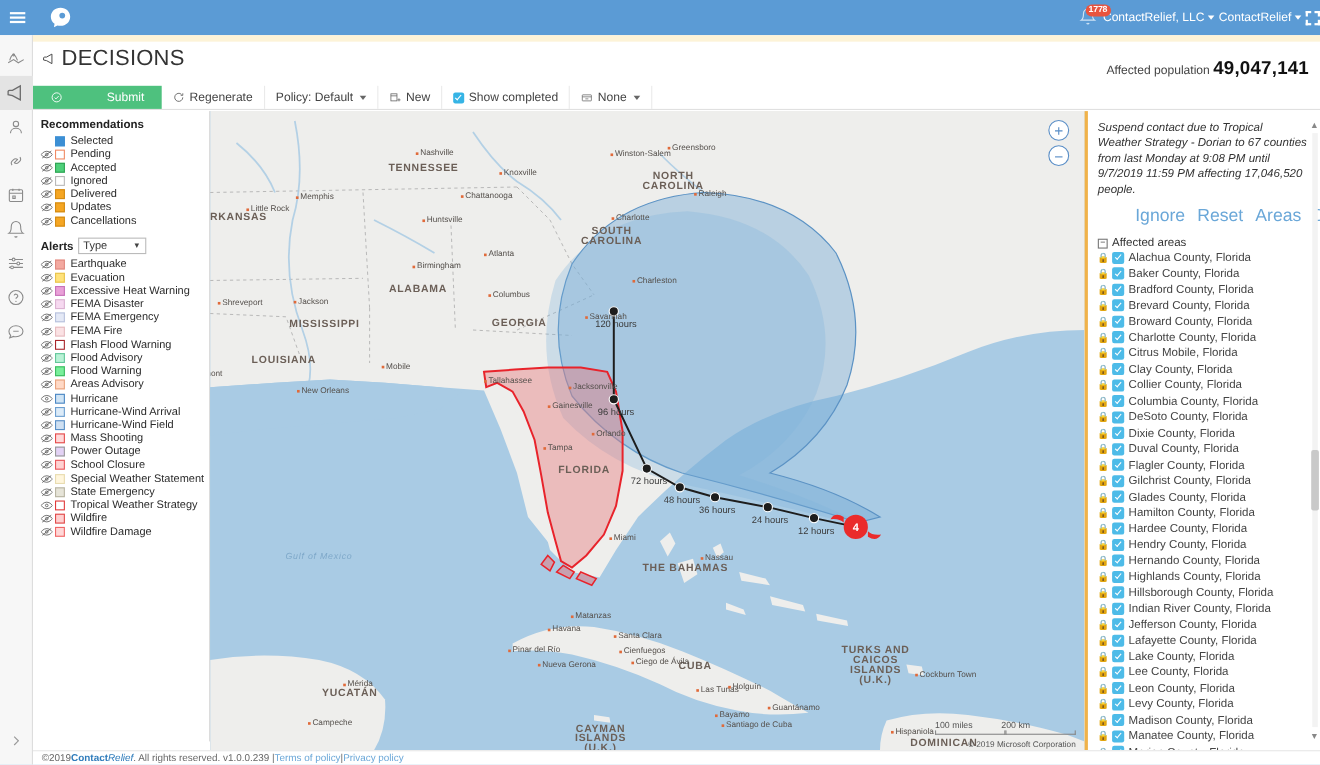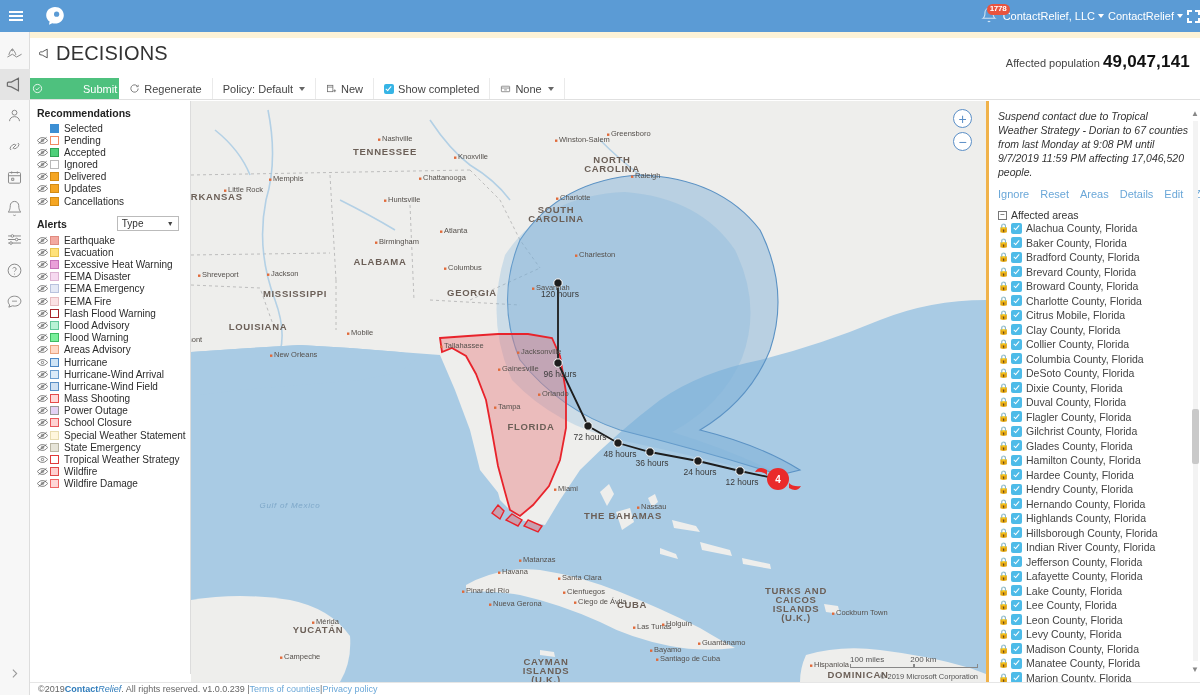--- a/index.html
+++ b/index.html
@@ -55,58 +55,58 @@
   .affected { position:absolute; right:10px; top:14px; font-size:11px; color:#444; white-space:nowrap;}
   .affected b { font-size:17px; color:#111; font-weight:bold; letter-spacing:.2px;}
 
   
   .toolbar {
     position:absolute; left:30px; top:78px; width:1170px; height:22px;
     background:#fff; border-bottom:1px solid #e0e0e0;
     display:flex; align-items:stretch; font-size:11px;
   }
   .tb-btn { display:flex; align-items:center; gap:4px; padding:0 10px; cursor:pointer; color:#444; border-right:1px solid #eaeaea; white-space:nowrap;}
-  .tb-btn.submit { background:#4ec17e; color:#fff; padding:0 2px; border-right:none;gap:40px;}
+  .tb-btn.submit { background:#4ec17e; color:#fff; padding:0 16px; border-right:none;gap:40px;}
   .tb-caret { width:0;height:0;border-left:3px solid transparent;border-right:3px solid transparent;border-top:4px solid #666; margin-left:2px;}
   .chk-blue { width:10px;height:10px;background:#36b4e5;border-radius:2px;position:relative;}
   .chk-blue:after{content:"";position:absolute;left:3px;top:1px;width:2px;height:5px;border:solid #fff;border-width:0 1.5px 1.5px 0;transform:rotate(40deg);}
 
   
   .legend {
     position:absolute; left:31px; top:101px; width:160px; height:573px;
     background:#fff; border-right:1px solid #dcdcdc; padding:6px 0 0 6px;
     overflow:hidden;
   }
   .lg-title { font-size:10.5px; font-weight:bold; color:#222; margin-bottom:3px; }
   .lg-row { display:flex; align-items:center; height:12px; margin-bottom:0.2px; font-size:10px; color:#333; white-space:nowrap;}
   .eye { width:13px; flex:0 0 13px; color:#555; display:flex; align-items:center; }
   .sw { width:9px;height:9px; flex:0 0 9px; margin-right:5px; border:1px solid #999; }
   .lg-lbl { font-size:10px; color:#2b2b2b; }
   .alerts-hdr { display:flex; align-items:center; gap:4px; margin:9px 0 3px 0; }
   .alerts-hdr .t { font-size:10.5px; font-weight:bold; color:#222;}
-  .typebox { border:1px solid #bbb; background:#fff; font-size:10px; padding:1px 4px; width:62px; display:flex; align-items:center; justify-content:space-between; color:#333;margin-left:46px;}
+  .typebox { border:1px solid #bbb; background:#fff; font-size:10px; padding:1px 4px; width:62px; display:flex; align-items:center; justify-content:space-between; color:#333;}
 
   
   .map { position:absolute; left:191px; top:101px; width:795px; height:581px; overflow:hidden; background:#a9cbe4; }
   .mapsvg { position:absolute; left:0; top:0; }
   .zoomctl { position:absolute; right:14px; top:8px; display:flex; flex-direction:column; gap:4px; z-index:5;}
   .zbtn { width:19px;height:19px;border-radius:50%;border:1.5px solid #5b8fc7;background:#fff;color:#5b8fc7;
           display:flex;align-items:center;justify-content:center;font-size:14px;line-height:1;cursor:pointer;}
   .scalebar { position:absolute; right:8px; bottom:14px; font-size:8px; color:#555; z-index:5; }
   .scalebar .bars { display:flex; }
   .scalebar .seg { height:4px; border:1px solid #888; border-top:none; width:64px;}
   .scalelbl { display:flex; gap:26px; }
   .attrib { position:absolute; right:8px; bottom:1px; font-size:7.5px; color:#555; z-index:5;}
 
   
   .rpanel { position:absolute; left:986px; top:101px; width:214px; height:581px; background:#fff;
             border-left:3px solid #f0b24a; overflow:hidden; }
   .rp-inner { padding:8px 10px 0 9px; }
   .rp-desc { font-size:10.5px; color:#333; line-height:14px;font-style:italic; }
-  .rp-links { display:flex; gap:11px; margin-top:9px; font-size:11px; }
+  .rp-links { display:flex; gap:11px; margin-top:9px; font-size:16px;margin-left:34px; }
   .rp-links a { color:#6aa7d8; text-decoration:none; cursor:pointer;}
   .rp-areas { margin-top:9px; display:flex; align-items:center; gap:4px; font-size:10.5px; color:#333;}
   .minus-box { width:9px;height:9px;border:1px solid #777; display:flex;align-items:center;justify-content:center;font-size:8px;line-height:1;}
   .cty { display:flex; align-items:center; gap:4px; height:14.5px; font-size:10.5px; color:#444; }
   .lock { width:9px; color:#c8c8c8; font-size:9px;}
   .cbox { width:11px;height:11px;background:#4dbbe8;border-radius:2px;position:relative;flex:0 0 11px;}
   .cbox:after{content:"";position:absolute;left:3.5px;top:1.5px;width:2px;height:5px;border:solid #fff;border-width:0 1.5px 1.5px 0;transform:rotate(40deg);}
   .rp-scroll { position:absolute; right:1px; top:8px; width:8px; height:565px; }
   .rp-scroll .track { position:absolute; left:2px; top:12px; width:5px; height:540px; background:#f3f3f3;}
   .rp-scroll .thumb { position:absolute; left:1px; top:300px; width:7px; height:55px; background:#c9c9c9; border-radius:2px;}
@@ -1009,18 +1009,18 @@
       <div class="thumb"></div>
       <div class="ar" style="bottom:0">▼</div>
     </div>
   </div>
 
   <div class="footer">
     <span>©2019 </span>
       <b>Contact</b>
       <i>Relief</i>
       <span>. All rights reserved. v1.0.0.239 | </span>
-      <a>Terms of counties</a>
+      <a>Terms of policy</a>
       <span> | </span>
       <a>Privacy policy</a>
   </div>
 
 </div>
 
 </body></html>

